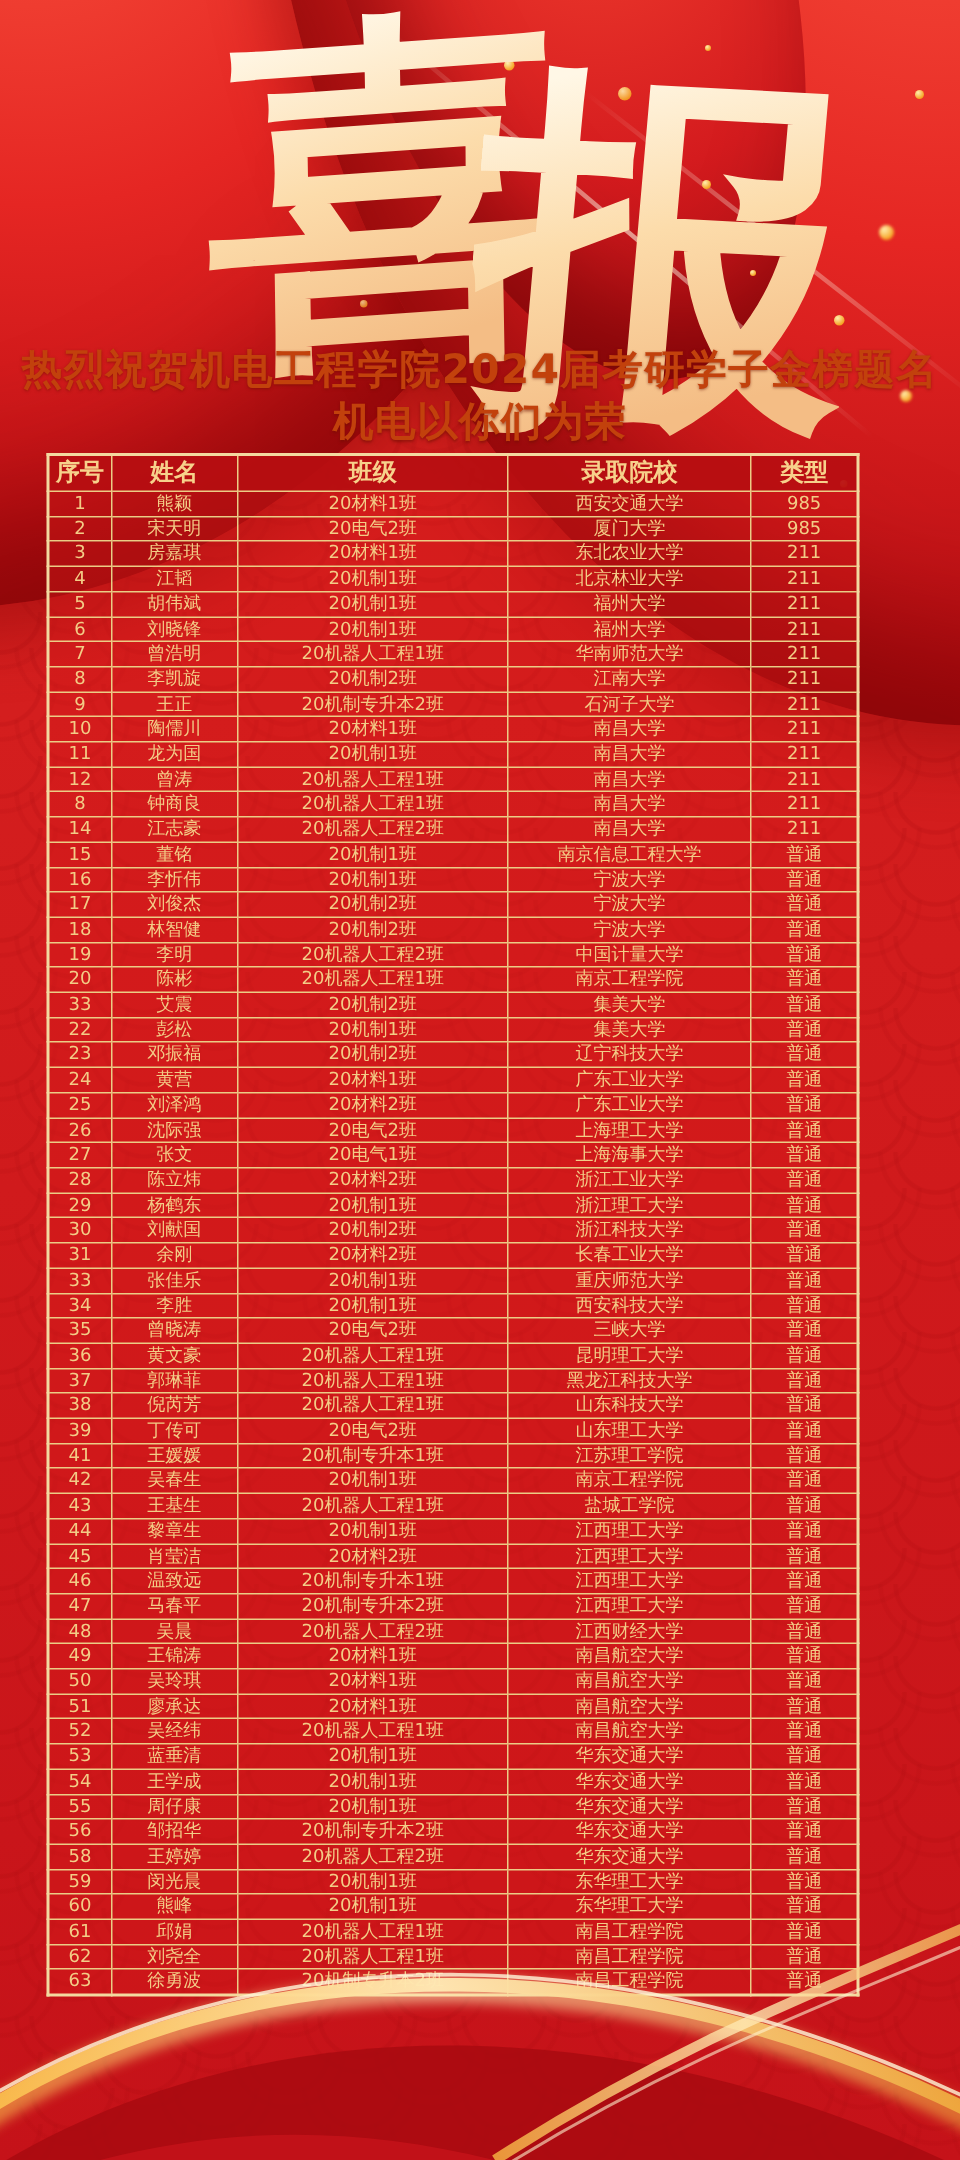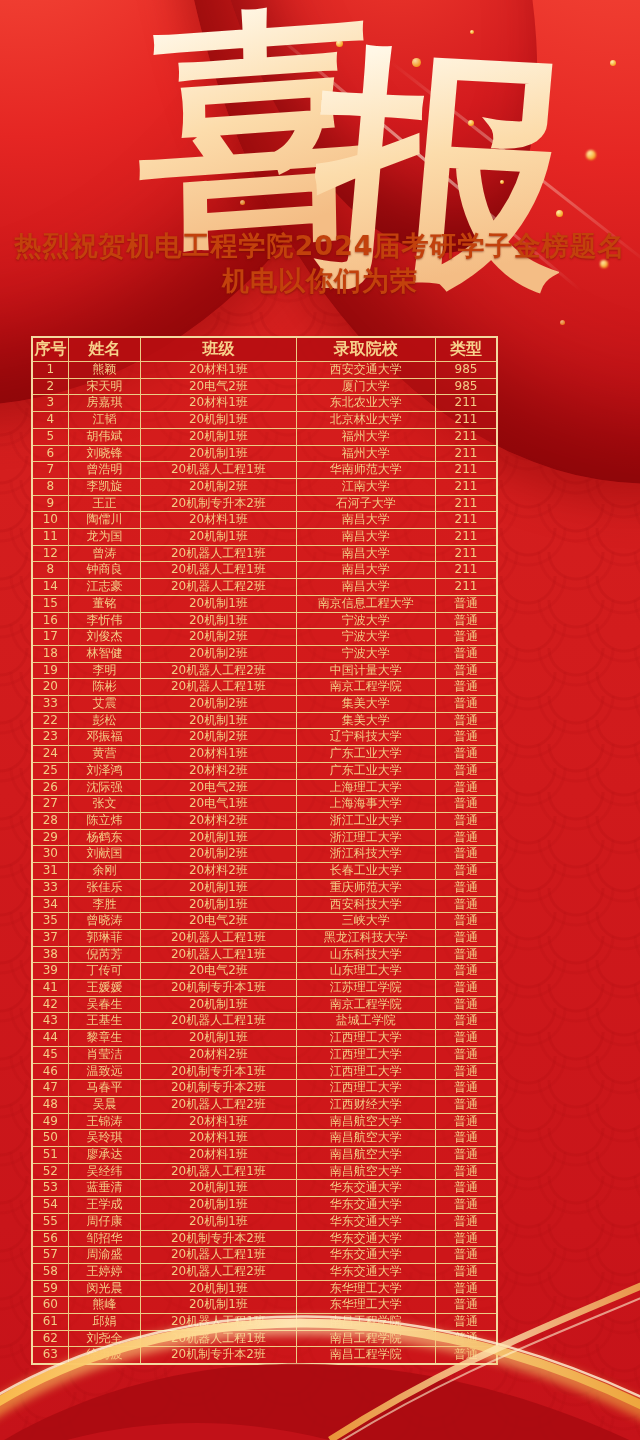--- a/index.html
+++ b/index.html
@@ -61,24 +61,23 @@
     -webkit-background-clip:text;background-clip:text;color:transparent;}
   .char-xi{font-size:244px;left:18px;top:6px;transform:rotate(-4deg) skewX(-3deg);}
   .char-bao{font-size:252px;left:196px;top:42px;transform:rotate(3deg) skewX(-2deg);}
   
   .subtitle{position:absolute;width:100%;text-align:center;font-weight:bold;
     color:#c2410c;text-shadow:0 1px 2px rgba(110,15,0,.55);letter-spacing:1px;}
   .subtitle-1{top:228px;font-size:27px;}
   .subtitle-2{top:263px;font-size:27px;}
   
   table.results{
-    position:absolute;left:31px;top:302px;width:467px;
+    position:absolute;left:31px;top:302px;width:542px;
     border-collapse:collapse;table-layout:fixed;
     border:2px solid #f3d9a0;
-    margin-top:34px;
   }
   table.results th{
     height:23px;padding:0;text-align:center;vertical-align:middle;
     background:rgba(183,14,17,.92);
     color:#f7d18b;font-size:16px;font-weight:bold;
     border:1px solid #eccc85;
   }
   table.results td{
     height:15.7px;line-height:15.7px;padding:0;text-align:center;vertical-align:middle;
     background:rgba(213,24,26,.40);
@@ -377,20 +376,27 @@
         <td>普通</td>
       </tr>
       <tr>
         <td>35</td>
         <td>曾晓涛</td>
         <td>20电气2班</td>
         <td>三峡大学</td>
         <td>普通</td>
       </tr>
       <tr>
+        <td>36</td>
+        <td>黄文豪</td>
+        <td>20机器人工程1班</td>
+        <td>昆明理工大学</td>
+        <td>普通</td>
+      </tr>
+      <tr>
         <td>37</td>
         <td>郭琳菲</td>
         <td>20机器人工程1班</td>
         <td>黑龙江科技大学</td>
         <td>普通</td>
       </tr>
       <tr>
         <td>38</td>
         <td>倪芮芳</td>
         <td>20机器人工程1班</td>
@@ -506,27 +512,20 @@
         <td>55</td>
         <td>周仔康</td>
         <td>20机制1班</td>
         <td>华东交通大学</td>
         <td>普通</td>
       </tr>
       <tr>
         <td>56</td>
         <td>邹招华</td>
         <td>20机制专升本2班</td>
-        <td>华东交通大学</td>
-        <td>普通</td>
-      </tr>
-      <tr>
-        <td>57</td>
-        <td>周渝盛</td>
-        <td>20机器人工程1班</td>
         <td>华东交通大学</td>
         <td>普通</td>
       </tr>
       <tr>
         <td>58</td>
         <td>王婷婷</td>
         <td>20机器人工程2班</td>
         <td>华东交通大学</td>
         <td>普通</td>
       </tr>

